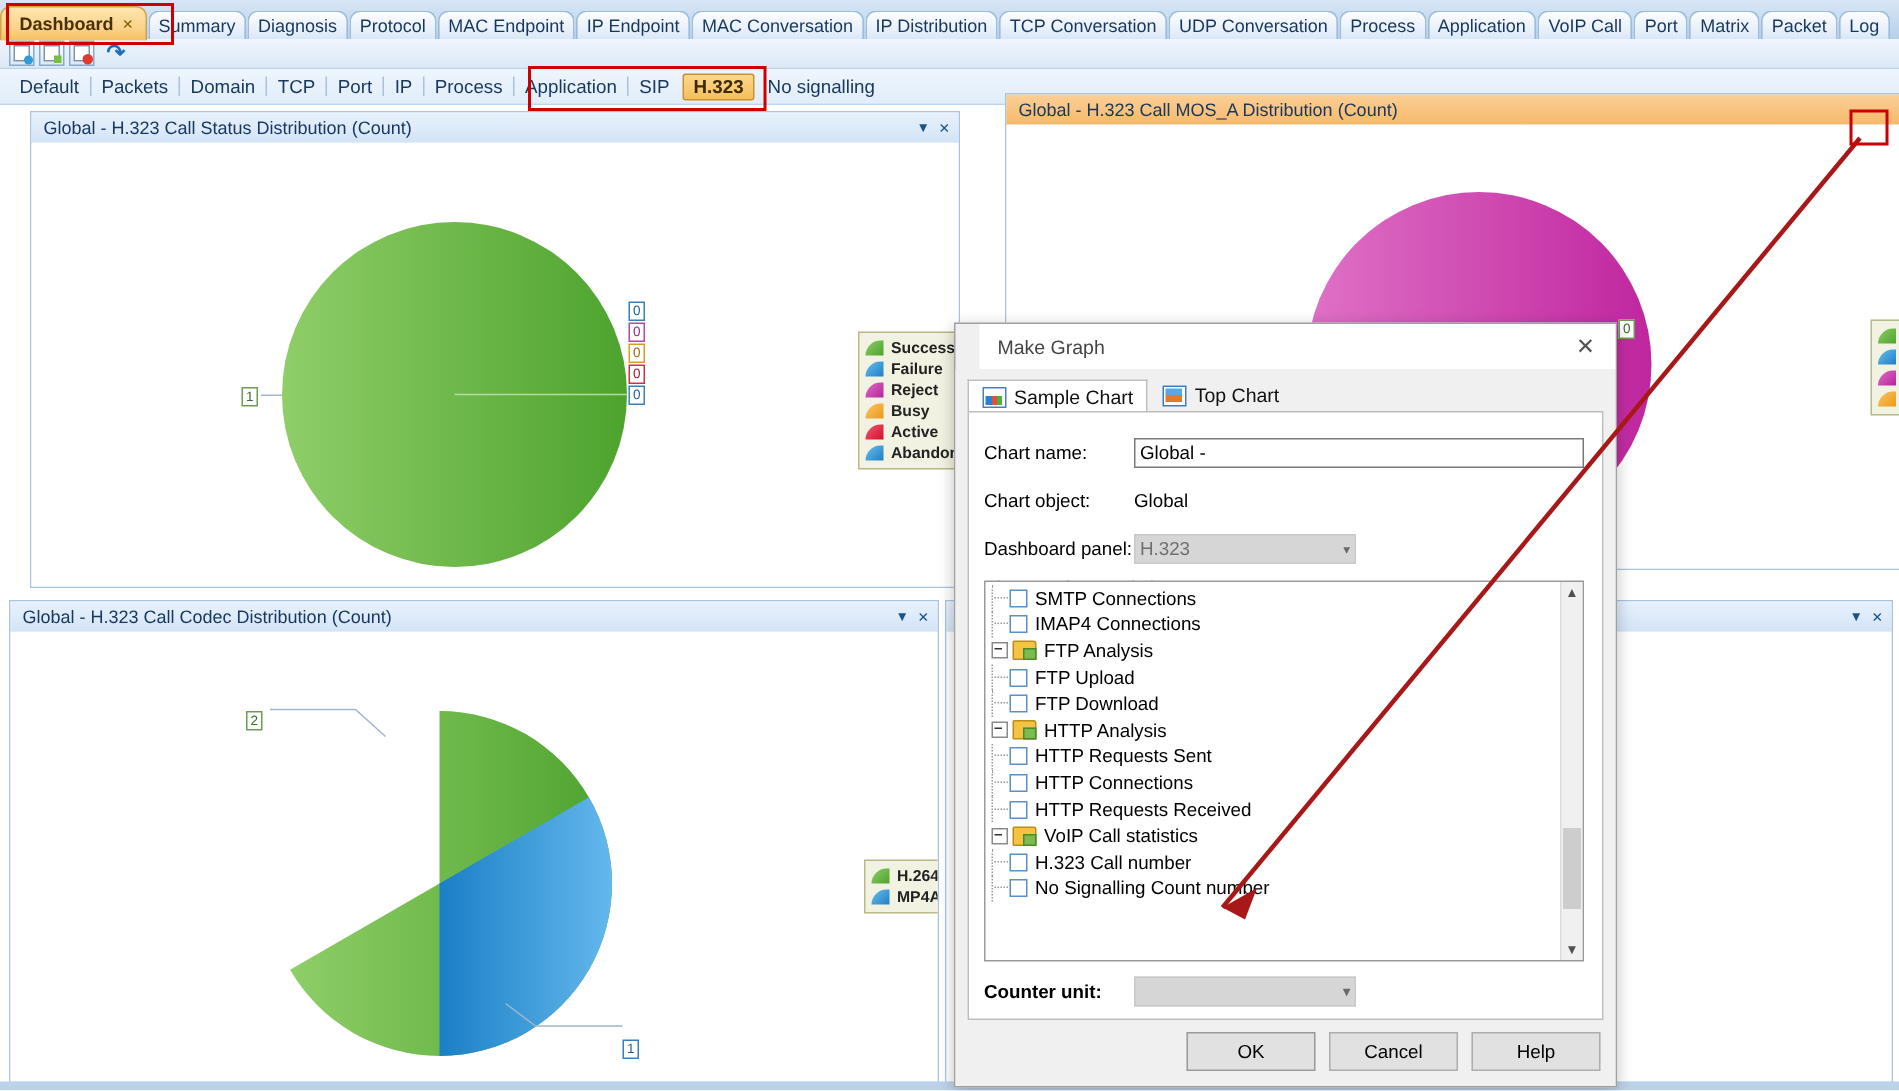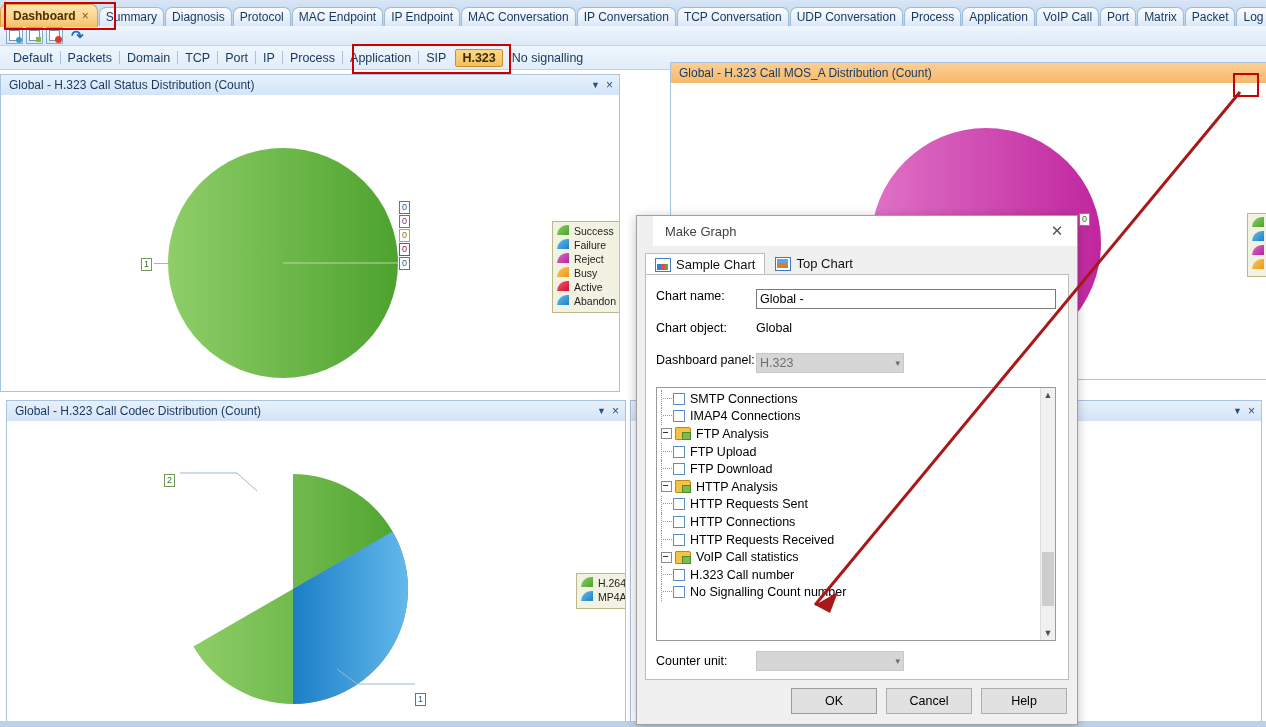--- a/index.html
+++ b/index.html
@@ -90,21 +90,21 @@
   .ttl .grow{flex:1;}
   .ttl .cdrop{font-size:9px;margin-right:6px;color:#19538a;}
   .ttl .cx{font-size:12px;margin-right:6px;color:#19538a;}
   .panel .body{position:absolute;left:0;right:0;top:20px;bottom:0;background:#fff;overflow:hidden;}
 
   
   .legend{
     position:absolute;border:1px solid #b9b98a;background:#f2f2e2;
     padding:3px 5px 3px 4px;font-size:10.5px;color:#222;
   }
-  .legend .row{display:flex;height:14px;}
+  .legend .row{display:flex;align-items:center;height:14px;font-weight:bold;}
   .legend .sw{
     width:12px;height:10px;margin-right:5px;
     border-radius:10px 0 0 0;
   }
   
   .calloutbox{
     position:absolute;background:#fff;border:1px solid #9a9a9a;
     font-size:9px;line-height:9px;padding:1px 2px;color:#333;
   }
   .lline{position:absolute;background:#9fb6cc;height:1px;}
@@ -130,21 +130,21 @@
     display:flex;align-items:center;border:1px solid transparent;border-bottom:none;}
   .dtab.sel{background:#fff;border-color:#bdbdbd;position:relative;top:1px;}
   .dtab .ic{width:14px;height:12px;margin-right:5px;display:inline-block;position:relative;}
   .ic.chartic{background:#fff;border:1px solid #4a7ebb;}
   .ic.chartic:after{content:"";position:absolute;left:1px;bottom:1px;width:11px;height:6px;
      background:linear-gradient(90deg,#2f7fd1 0 4px,#e84c3d 4px 8px,#49b13c 8px 11px);}
   .ic.topic{background:#fff;border:1px solid #3c7ac4;}
   .ic.topic:after{content:"";position:absolute;left:1px;top:1px;width:11px;height:9px;
      background:linear-gradient(180deg,#5aa7e6 0 4px,#e07b2a 4px 9px);}
   .dpane{position:absolute;left:8px;right:8px;top:28px;bottom:44px;background:#fff;border:1px solid #bdbdbd;}
-  .frow{display:flex;margin:0 0 0 10px;height:26px;}
+  .frow{display:flex;align-items:center;margin:0 0 0 10px;height:26px;}
   .flabel{width:100px;font-size:12.5px;color:#000;}
   .ftext{
     width:300px;height:20px;border:1px solid #7a7a7a;background:#fff;
     font-family:"Liberation Sans",sans-serif;font-size:12.5px;padding:0 3px;box-sizing:border-box;color:#000;
   }
   .fstatic{font-size:12.5px;color:#000;}
   .fselect{
     width:148px;height:20px;border:1px solid #c8c8c8;background:#d6d6d6;color:#707070;
     font-size:12.5px;display:flex;align-items:center;padding:0 3px;box-sizing:border-box;
   }
@@ -164,21 +164,21 @@
      background:#f5c243;border:1px solid #b98e16;border-radius:1px 2px 1px 1px;}
   .folder:after{content:"";position:absolute;right:-1px;bottom:-1px;width:7px;height:6px;
      background:#7dbb4e;border:1px solid #4c8a2b;}
   .cbx{width:10px;height:10px;border:1px solid #5b8fc9;background:#fff;margin-right:5px;flex:none;}
   .dash{width:9px;border-top:1px dotted #9a9a9a;height:1px;margin-right:1px;flex:none;}
   .vline{width:1px;align-self:stretch;border-left:1px dotted #9a9a9a;margin-right:0px;flex:none;}
   .scroll{position:absolute;right:0;top:0;width:14px;bottom:0;background:#f0f0f0;border-left:1px solid #dcdcdc;}
   .scroll .sbtn{height:14px;display:flex;align-items:center;justify-content:center;font-size:9px;color:#505050;}
   .scroll .sbtn.bot{position:absolute;bottom:0;left:0;right:0;}
   .scroll .thumb{position:absolute;left:1px;right:1px;top:164px;height:54px;background:#cdcdcd;}
-  .unitrow{position:absolute;left:10px;bottom:8px;display:flex;align-items:center;}
+  .unitrow{position:absolute;left:10px;bottom:8px;display:flex;align-items:center;font-weight:bold;}
   .dbuttons{position:absolute;right:10px;bottom:10px;display:flex;gap:9px;}
   .dbtn{
     width:84px;height:24px;border:1px solid #adadad;background:#e1e1e1;
     font-size:12.5px;color:#000;display:flex;align-items:center;justify-content:center;
   }
   .dbtn.def{border-color:#9a9a9a;}
   
   #bottomstrip{position:absolute;left:0;bottom:0;width:1266px;height:6px;background:#bcd2e8;}
 </style>
 </head>
@@ -187,21 +187,21 @@
 <div id="tabstrip">
   <div class="tab active">
     <span>Dashboard</span><span class="closex">×</span>
   </div>
   <div class="tab"><span>Summary</span></div>
   <div class="tab"><span>Diagnosis</span></div>
   <div class="tab"><span>Protocol</span></div>
   <div class="tab"><span>MAC Endpoint</span></div>
   <div class="tab"><span>IP Endpoint</span></div>
   <div class="tab"><span>MAC Conversation</span></div>
-  <div class="tab"><span>IP Conversation</span></div>
+  <div class="tab"><span>IP Distribution</span></div>
   <div class="tab"><span>TCP Conversation</span></div>
   <div class="tab"><span>UDP Conversation</span></div>
   <div class="tab"><span>Process</span></div>
   <div class="tab"><span>Application</span></div>
   <div class="tab"><span>VoIP Call</span></div>
   <div class="tab"><span>Port</span></div>
   <div class="tab"><span>Matrix</span></div>
   <div class="tab"><span>Packet</span></div>
   <div class="tab"><span>Log</span></div>
 
@@ -237,21 +237,21 @@
   <div class="psep"></div>
   <div class="ptab">Process</div>
   <div class="psep"></div>
   <div class="ptab">Application</div>
   <div class="psep"></div>
   <div class="ptab">SIP</div>
   <div class="ptab hl">H.323</div>
   <div class="ptab">No signalling</div>
 </div>
 
-<div class="panel" id="p1" style="left:0;top:74px;width:620px;height:318px;">
+<div class="panel" id="p1" style="left:20px;top:74px;width:620px;height:318px;">
   <div class="ttl">
     <span>Global - H.323 Call Status Distribution (Count)</span>
     <span class="grow"></span>
     <span class="cdrop">▼</span>
     <span class="cx">×</span>
   </div>
   <div class="body">
     <svg width="618" height="296" viewBox="0 0 618 296">
       <defs>
         <linearGradient id="g1" x1="0" y1="0" x2="1" y2="0">

